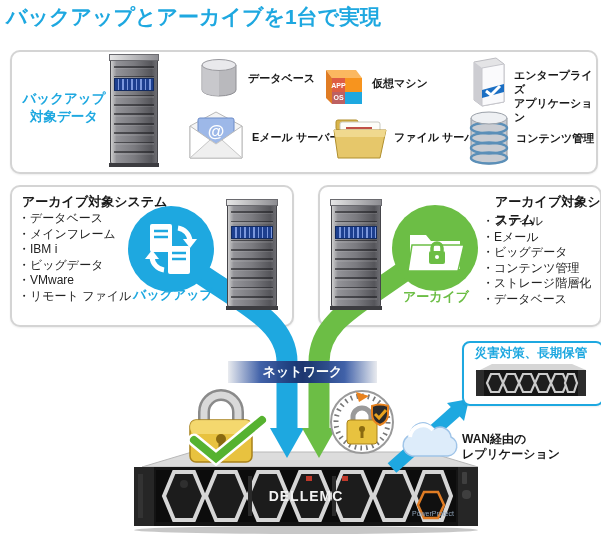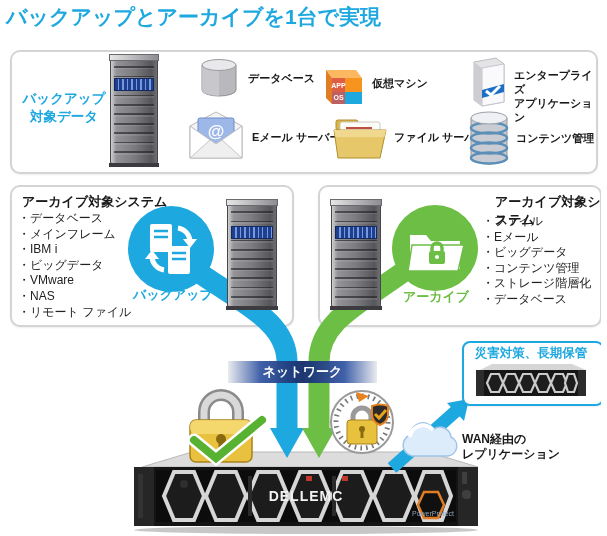--- a/index.html
+++ b/index.html
@@ -145,21 +145,20 @@
   </svg>
   <div class="abs icon-label" style="left:516px;top:131px;">コンテンツ管理</div>
 
   <div class="abs hdr" style="left:22px;top:193px;">アーカイブ対象システム</div>
   <div class="abs list" style="left:18px;top:211px;">
       <div class="li">・データベース</div>
       <div class="li">・メインフレーム</div>
       <div class="li">・IBM i</div>
       <div class="li">・ビッグデータ</div>
       <div class="li">・VMware</div>
-      <div class="li">・NAS</div>
       <div class="li">・リモート ファイル</div>
     </div>
 
   <div class="big-circle" id="backup-circle">
     <svg width="86" height="86" viewBox="0 0 86 86">
       <rect x="22" y="18" width="22" height="28" rx="2" fill="#ffffff"></rect>
       <line x1="26" y1="25" x2="40" y2="25" stroke="#1EA8E0" stroke-width="2.5"></line>
       <line x1="26" y1="31" x2="40" y2="31" stroke="#1EA8E0" stroke-width="2.5"></line>
       <rect x="40" y="40" width="22" height="28" rx="2" fill="#ffffff"></rect>
       <line x1="44" y1="47" x2="58" y2="47" stroke="#1EA8E0" stroke-width="2.5"></line>

